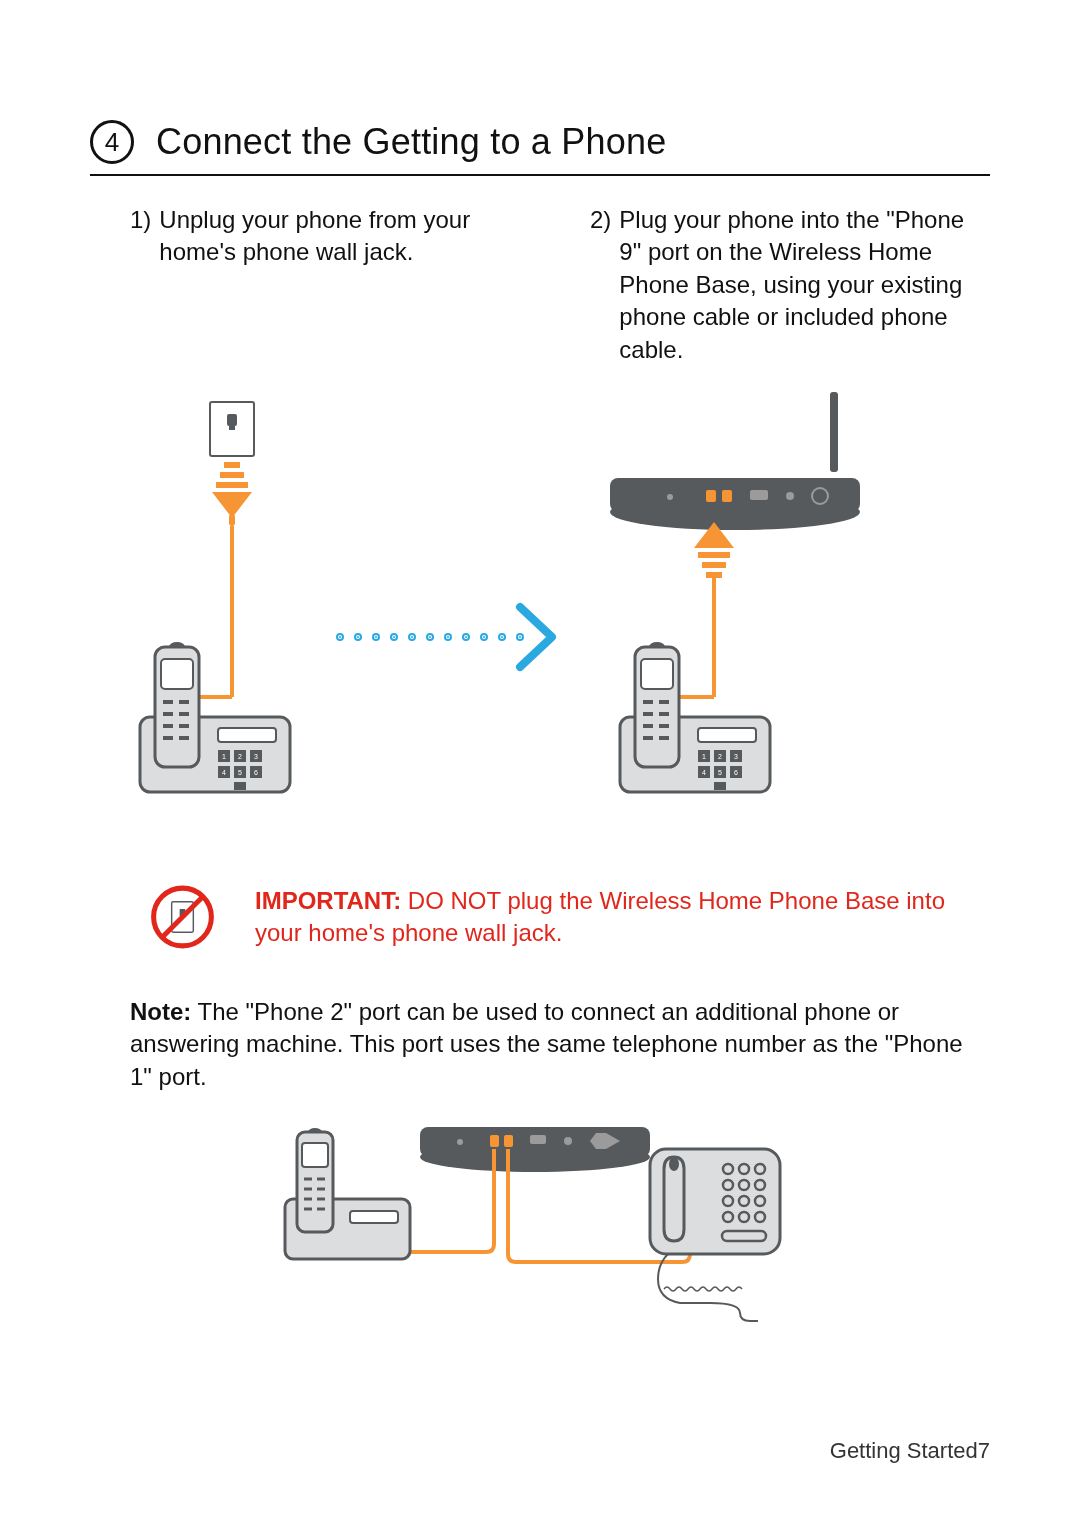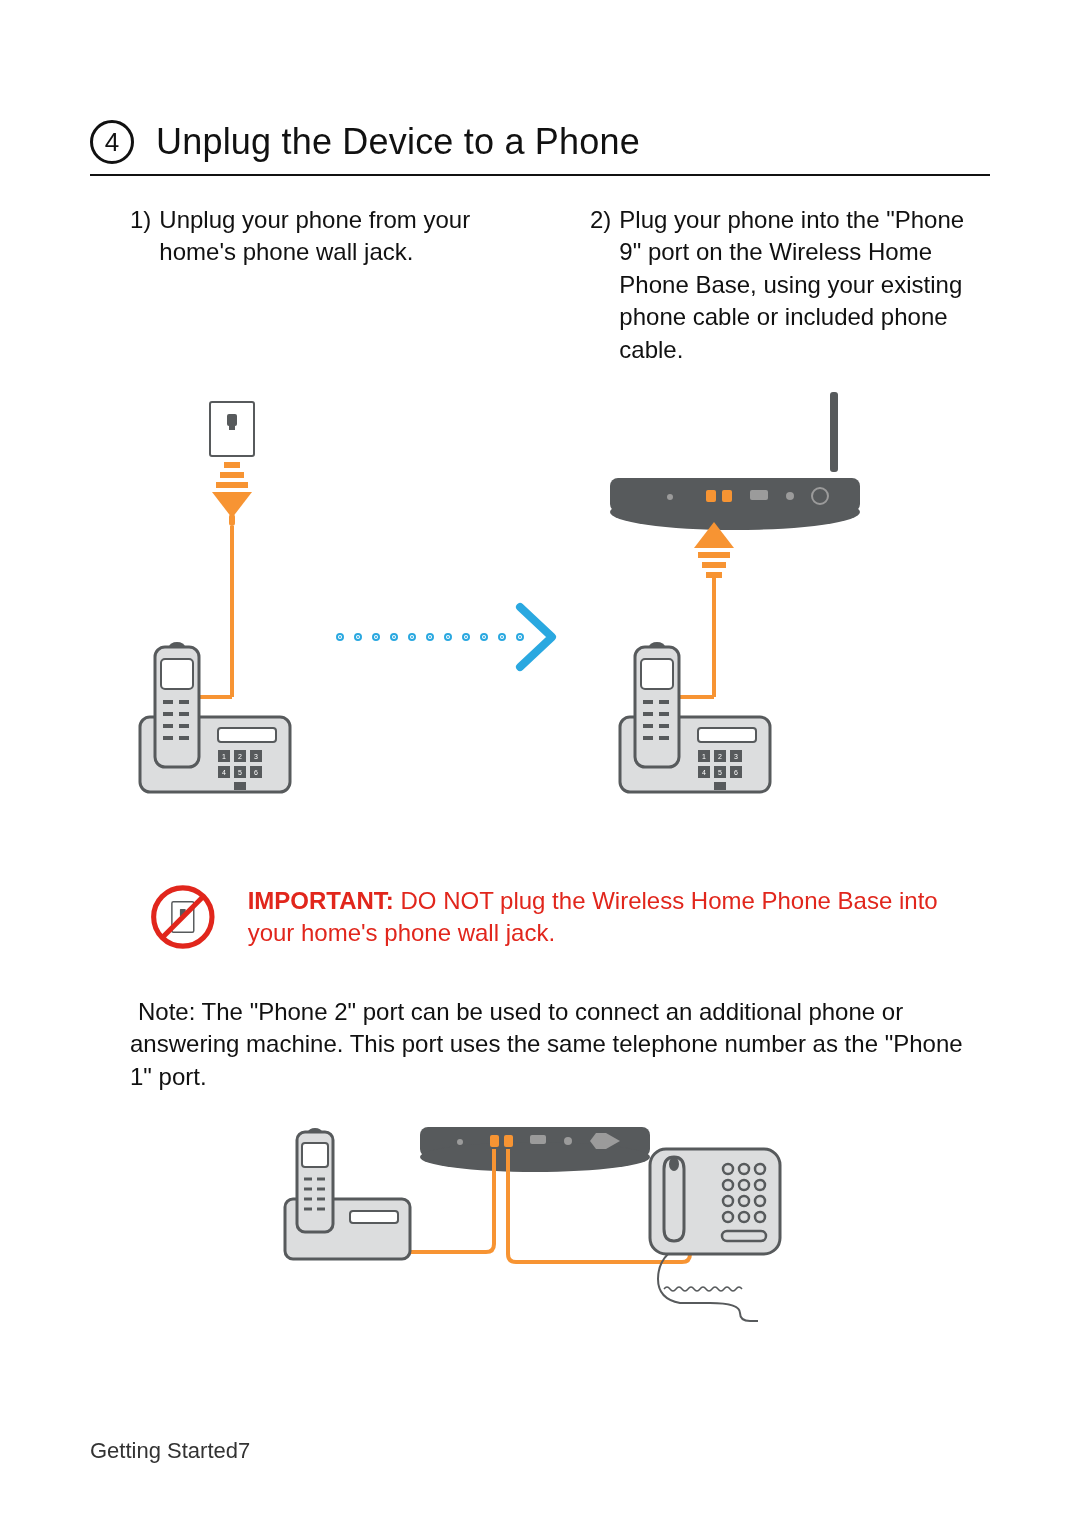--- a/index.html
+++ b/index.html
@@ -39,53 +39,53 @@
   
   .diagrams {
     position: relative;
     height: 450px;
     margin-top: 26px;
   }
   .svg-abs { position: absolute; }
 
   
   .important-row {
-    display: flex; align-items: center; gap: 32px;
+    display: flex; align-items: center; gap: 40px;
     margin-top: 30px; margin-left: 60px; margin-right: 10px;
   }
   .important-text { font-size: 24px; color: #e1261c; line-height: 1.35; }
   .important-text b { font-weight: 800; }
 
   
   .note-text {
     font-size: 24px; line-height: 1.35;
     margin: 34px 0 0 40px;
   }
-  .note-text b { font-weight: 400; margin-left: 8px; }
+  .note-text b { font-weight: 700; }
 
   
   .diagram2 { text-align: center; margin-top: 26px; }
 
   
   .footer {
     position: absolute; left: 90px; right: 90px; bottom: 60px;
-    display: flex; justify-content: flex-start;
+    display: flex; justify-content: flex-end;
     font-size: 22px; color: #333;
   }
 </style>
 </head>
 <body>
 
 <div class="page">
 
   <div class="heading-row">
     <div class="step-circle">
       <span>4</span>
     </div>
-    <div class="heading-text">Unplug the Device to a Phone</div>
+    <div class="heading-text">Connect the Getting to a Phone</div>
   </div>
   <div class="rule"></div>
 
   <div class="instr-row">
     <div class="instr-col">
       <span class="num">1)</span>
       <span>Unplug your phone from your home's phone wall jack.</span>
     </div>
     <div class="instr-col">
       <span class="num">2)</span>

